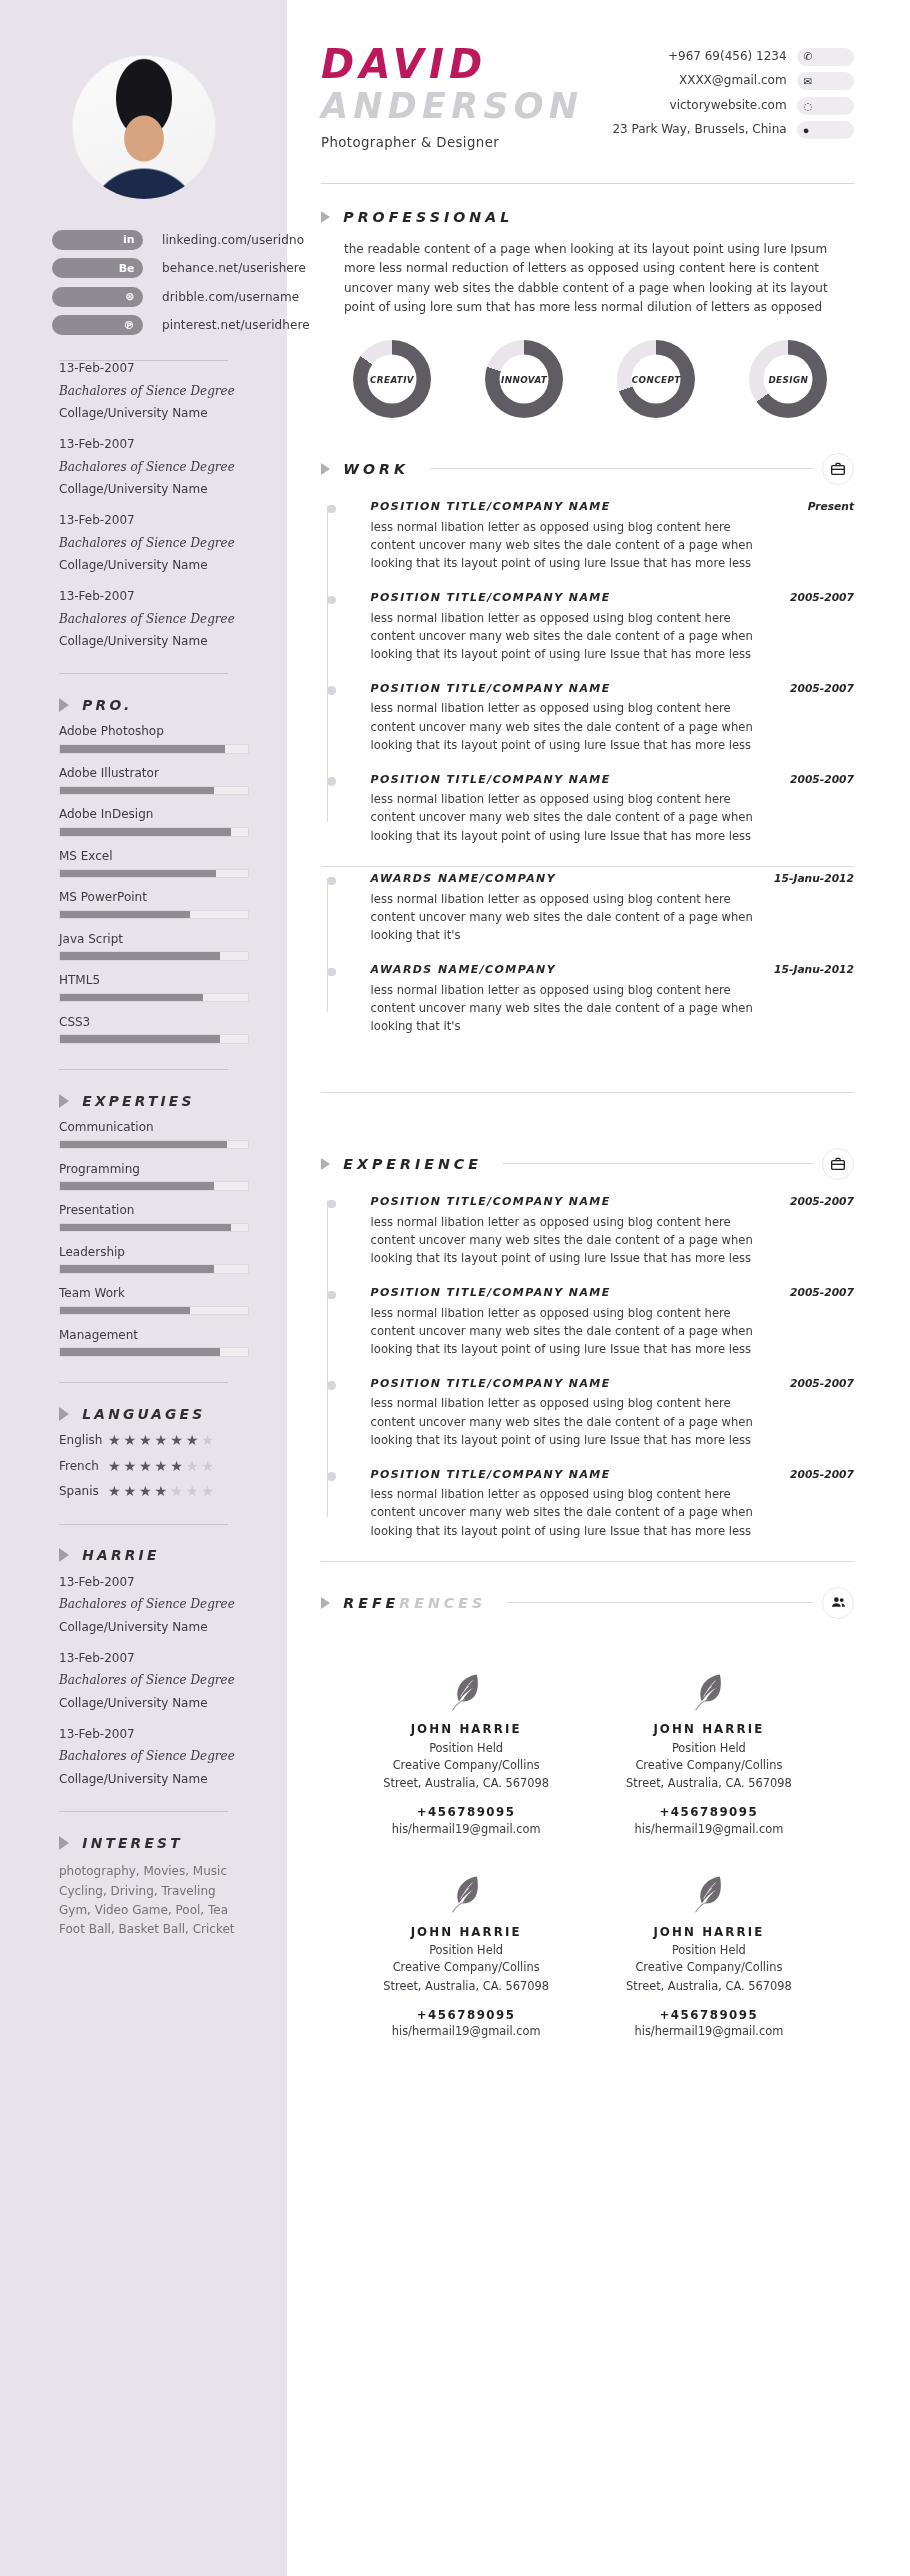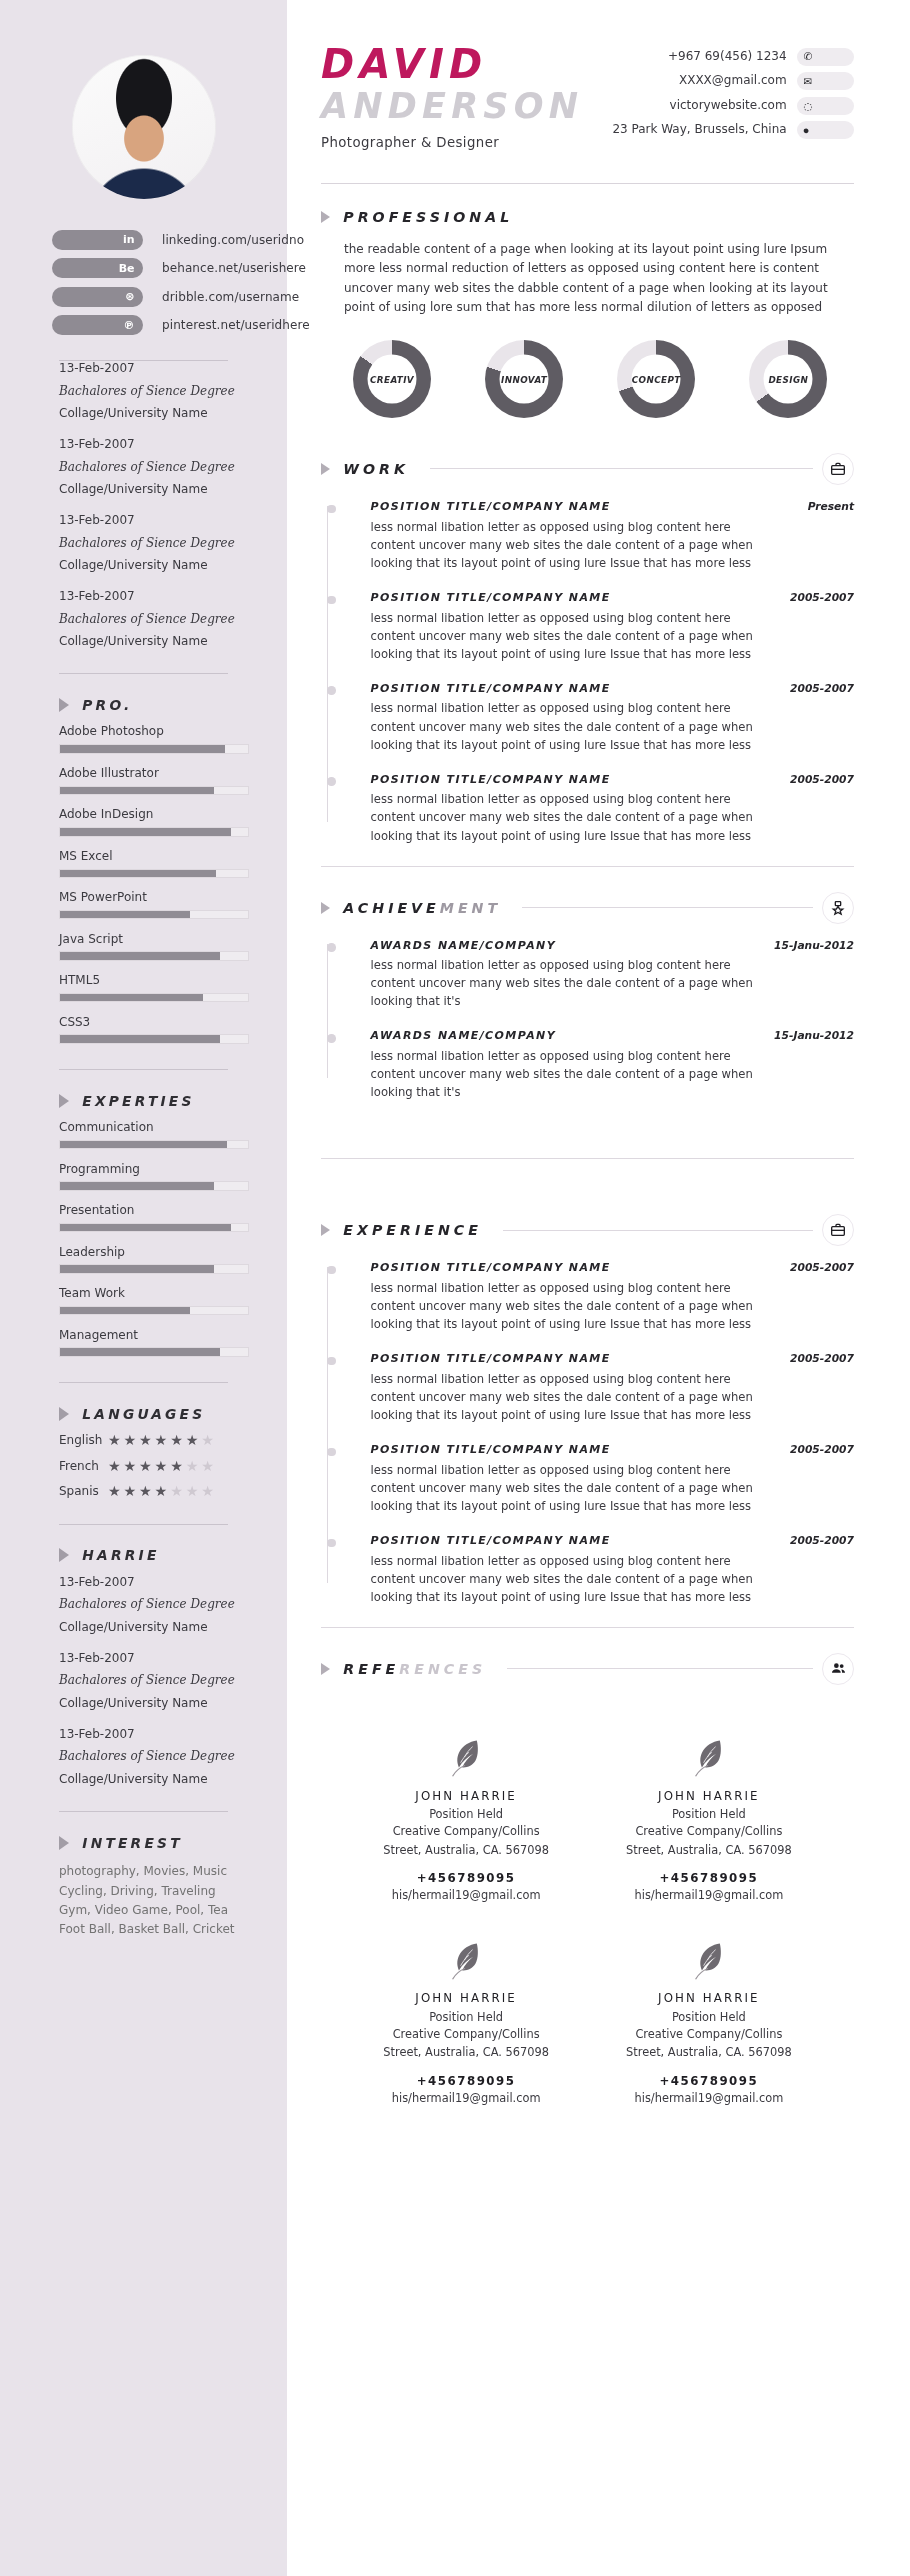--- a/index.html
+++ b/index.html
@@ -220,21 +220,21 @@
   .hr-mid { height:0.9px; background:#ddd8df; margin:21px 0 0 0; }
 
   
   .refs-grid {
     display:grid; grid-template-columns:1fr 1fr; gap:32px 28.5px;
     padding:32px 38px 0 38px;
   }
   .ref-card { text-align:center; }
   .ref-feather { height:53px; display:flex; align-items:center; justify-content:center; }
   .ref-name {
-    font-family:"DejaVu Sans", sans-serif; font-weight:normal;
+    font-family:"DejaVu Sans", sans-serif; font-weight:bold;
     font-size:11.8px; letter-spacing:2.1px; color:#1f1e23; margin-top:3.8px;
   }
   .ref-pos { font-size:11.4px; color:#3b3a40; margin-top:4.7px; font-family:"DejaVu Sans", sans-serif; }
   .ref-addr { font-size:11.4px; color:#3b3a40; line-height:1.45; margin-top:1.9px; font-family:"DejaVu Sans", sans-serif; }
   .ref-phone {
     font-family:"DejaVu Sans", sans-serif; font-weight:bold; font-size:11.8px;
     letter-spacing:1.5px; color:#1f1e23; margin-top:13.3px;
   }
   .ref-mail { font-size:11.4px; color:#3b3a40; margin-top:2.8px; font-family:"DejaVu Sans", sans-serif; }
 </style>
@@ -590,31 +590,20 @@
           <div class="tl-top">
             <div class="tl-title">POSITION TITLE/COMPANY NAME</div>
             <div class="tl-date">2005-2007</div>
           </div>
           <div class="tl-desc">less normal libation letter as opposed using blog content here content uncover many web sites the dale content of a page when looking that its layout point of using lure Issue that has more less</div>
         </div>
       </div>
 
     <div class="hr-mid"></div>
 
-    <div class="m-head">
-      <span class="m-arrow"></span>
-      <span class="m-title"><span>ACHIEVE</span><span class="fade1">MENT</span></span>
-      <span class="m-line"></span>
-      <span class="m-icon">
-        <svg width="16" height="16" viewBox="0 0 24 24" fill="none" stroke="#1f1e23" stroke-width="2">
-          <rect x="8" y="2.5" width="8" height="6" rx="1"></rect>
-          <path d="M12 9.5l2.4 4.2h4.6l-3.7 3 1.4 4.6L12 18.6 7.3 21.3l1.4-4.6-3.7-3h4.6z"></path>
-        </svg>
-      </span>
-    </div>
     <div class="tl">
         <div class="tl-item">
           <div class="tl-dot"></div>
           <div class="tl-top">
             <div class="tl-title">AWARDS NAME/COMPANY</div>
             <div class="tl-date">15-Janu-2012</div>
           </div>
           <div class="tl-desc">less normal libation letter as opposed using blog content here content uncover many web sites the dale content of a page when looking that it's</div>
         </div>
         <div class="tl-item">

